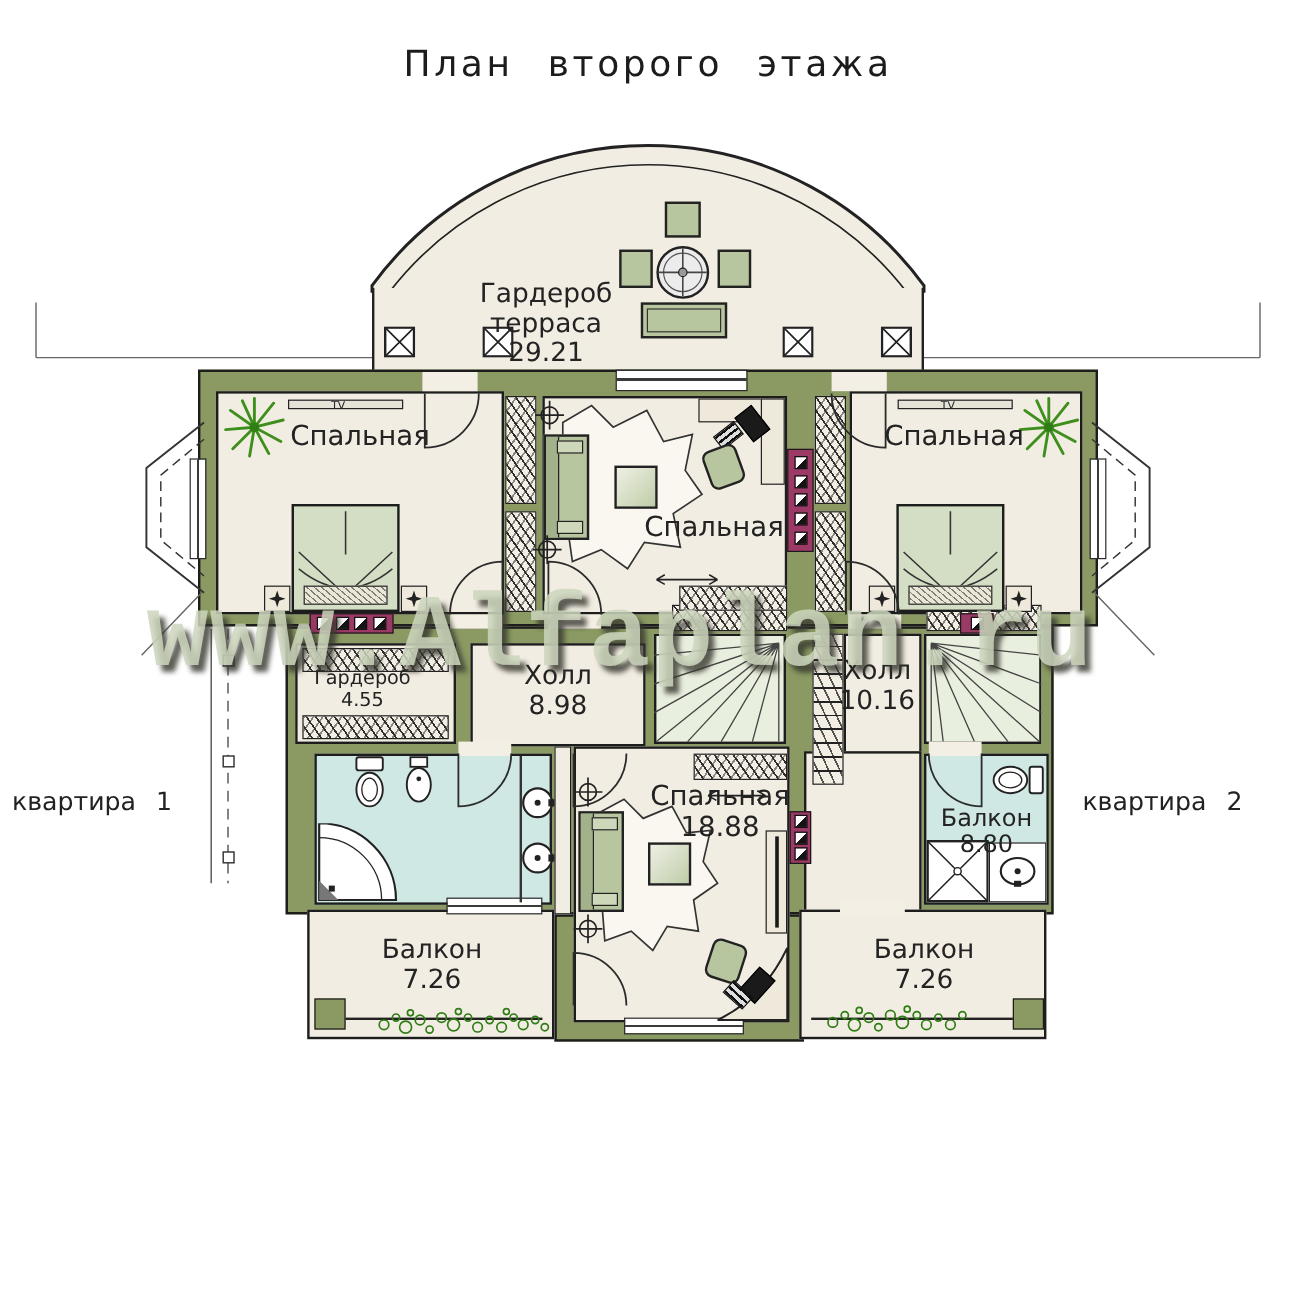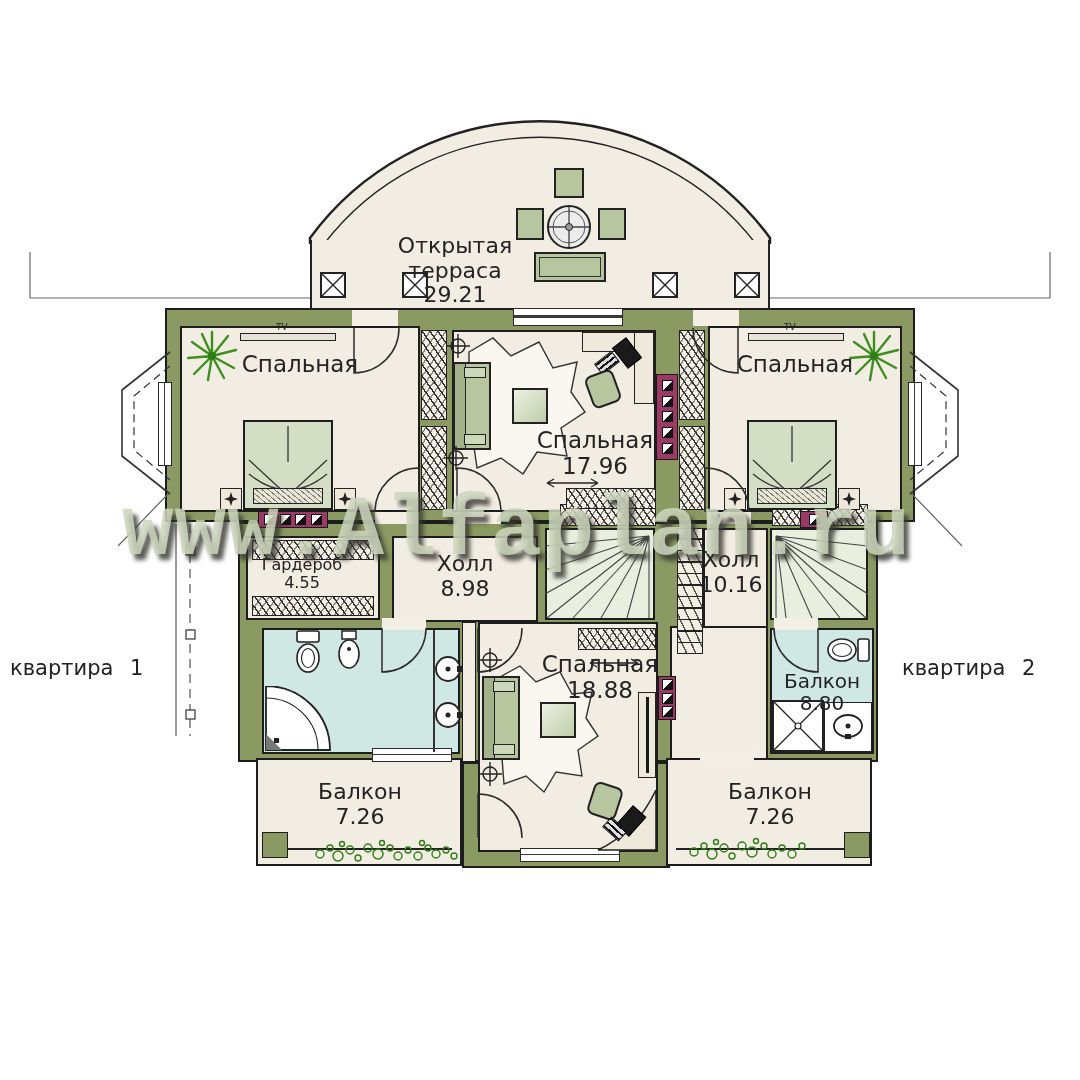--- a/index.html
+++ b/index.html
@@ -28,21 +28,21 @@
   .csq{width:9px;height:9px;background:linear-gradient(135deg,#fff 0 52%,#141414 52% 100%);border:1px solid #111;}
   
   .furn{position:absolute;box-sizing:border-box;z-index:4;}
   .grn{background:#b8c6a0;border:2px solid #222;}
   .bed{background:#d4dec4;border:2px solid #1d1d1d;}
   .pillow{position:absolute;left:8px;right:8px;bottom:4px;height:16px;background:#e9e7d6;border:1.5px solid #222;box-sizing:border-box;
           background-image:repeating-linear-gradient(40deg,transparent 0 3px,rgba(20,20,20,.5) 3px 4px);}
   .nstand{position:absolute;width:22px;height:22px;background:#efe9dc;border:1.6px solid #222;box-sizing:border-box;z-index:4;
           display:flex;align-items:center;justify-content:center;}
   .tv{position:absolute;height:8px;background:#e5e2d8;border:1.5px solid #222;box-sizing:border-box;z-index:4;}
-  .tvlbl{position:absolute;font-size:9px;z-index:5;color:#222;}
+  .tvlbl{position:absolute;font-size:9px;z-index:5;color:#222;margin-top:12px;}
   .tbl{position:absolute;width:36px;height:36px;border:2px solid #222;box-sizing:border-box;z-index:4;
        background:linear-gradient(135deg,#eef0e4,#bfcda8);}
   .bench{position:absolute;background:#b8c6a0;border:2px solid #222;box-sizing:border-box;z-index:4;}
   .bench>div{position:absolute;inset:3px;border:1px solid #333;}
   .chair{position:absolute;background:#b8c6a0;border:2px solid #222;border-radius:7px;box-sizing:border-box;z-index:5;}
   .monitor{position:absolute;background:#1a1a1a;border:1px solid #000;z-index:5;}
   .kbd{position:absolute;background:repeating-linear-gradient(0deg,#111 0 2px,#ddd 2px 5px);border:1px solid #111;z-index:5;}
   .deskp{position:absolute;background:#efe9dc;border:1.6px solid #222;box-sizing:border-box;z-index:4;}
   .rail{position:absolute;height:2px;background:#222;z-index:3;}
   .olsq{position:absolute;width:26px;height:26px;background:#8a9a62;border:1.6px solid #1d1d1d;box-sizing:border-box;z-index:3;}
@@ -54,20 +54,21 @@
   #wm{position:absolute;left:122px;top:482px;font-size:86px;font-weight:bold;letter-spacing:1px;z-index:9;
       color:rgba(205,214,189,0.85);text-shadow:5px 6px 4px rgba(55,55,48,0.8);white-space:nowrap;font-family:Liberation Mono, monospace;}
   svg{display:block;}
   .ovl{position:absolute;left:0;top:0;z-index:7;pointer-events:none;}
 </style>
 </head>
 <body>
 
 <div id="canvas">
 
+  <div id="title">План второго этажа</div>
 
   <svg class="abs" style="left:300px;top:112px;z-index:1;" width="480" height="132" viewBox="0 0 480 132">
     <path d="M10,132 L10,126 A285 285 0 0 1 470,126 L470,132 Z" fill="#f2ede2" stroke="#222" stroke-width="2.5"></path>
     <path d="M24,132 A272 272 0 0 1 456,132" fill="none" stroke="#222" stroke-width="1.4"></path>
   </svg>
 
   <div class="abs" style="left:310px;top:240px;width:460px;height:72px;background:#f2ede2;border-left:2.5px solid #222;border-right:2.5px solid #222;box-sizing:border-box;z-index:1;"></div>
 
   <svg class="abs" style="left:320px;top:272px;z-index:4;" width="26" height="26">
       <rect x="1" y="1" width="24" height="24" fill="#fff" stroke="#222" stroke-width="2"></rect>
@@ -394,29 +395,28 @@
       <rect x="186" y="630" width="9" height="9" fill="#fff" stroke="#333"></rect>
       <rect x="186" y="710" width="9" height="9" fill="#fff" stroke="#333"></rect>
     </g>
     <g stroke="#222" stroke-width="1.3" fill="none">
       <path d="M547,483 H598 M547,483 l7,-4 M547,483 l7,4 M598,483 l-7,-4 M598,483 l-7,4"></path>
       <path d="M590,663 H638 M590,663 l7,-4 M590,663 l7,4 M638,663 l-7,-4 M638,663 l-7,4"></path>
     </g>
   </svg>
 
   <div class="rlabel" style="left:380px;top:234px;width:150px;font-size:22px;">
-    <span>Открытая терраса</span>
+    <span>Гардероб терраса</span>
     <span class="a">29.21</span>
   </div>
   <div class="rlabel" style="left:195px;top:352px;width:210px;font-size:23px;">
     <span>Спальная</span>
   </div>
   <div class="rlabel" style="left:495px;top:428px;width:200px;font-size:23px;">
     <span>Спальная</span>
-    <span class="a">17.96</span>
   </div>
   <div class="rlabel" style="left:690px;top:352px;width:210px;font-size:23px;">
     <span>Спальная</span>
   </div>
   <div class="rlabel" style="left:248px;top:556px;width:108px;font-size:16px;">
     <span>Гардероб</span>
     <span class="a">4.55</span>
   </div>
   <div class="rlabel" style="left:398px;top:552px;width:134px;font-size:22px;">
     <span>Холл</span>

